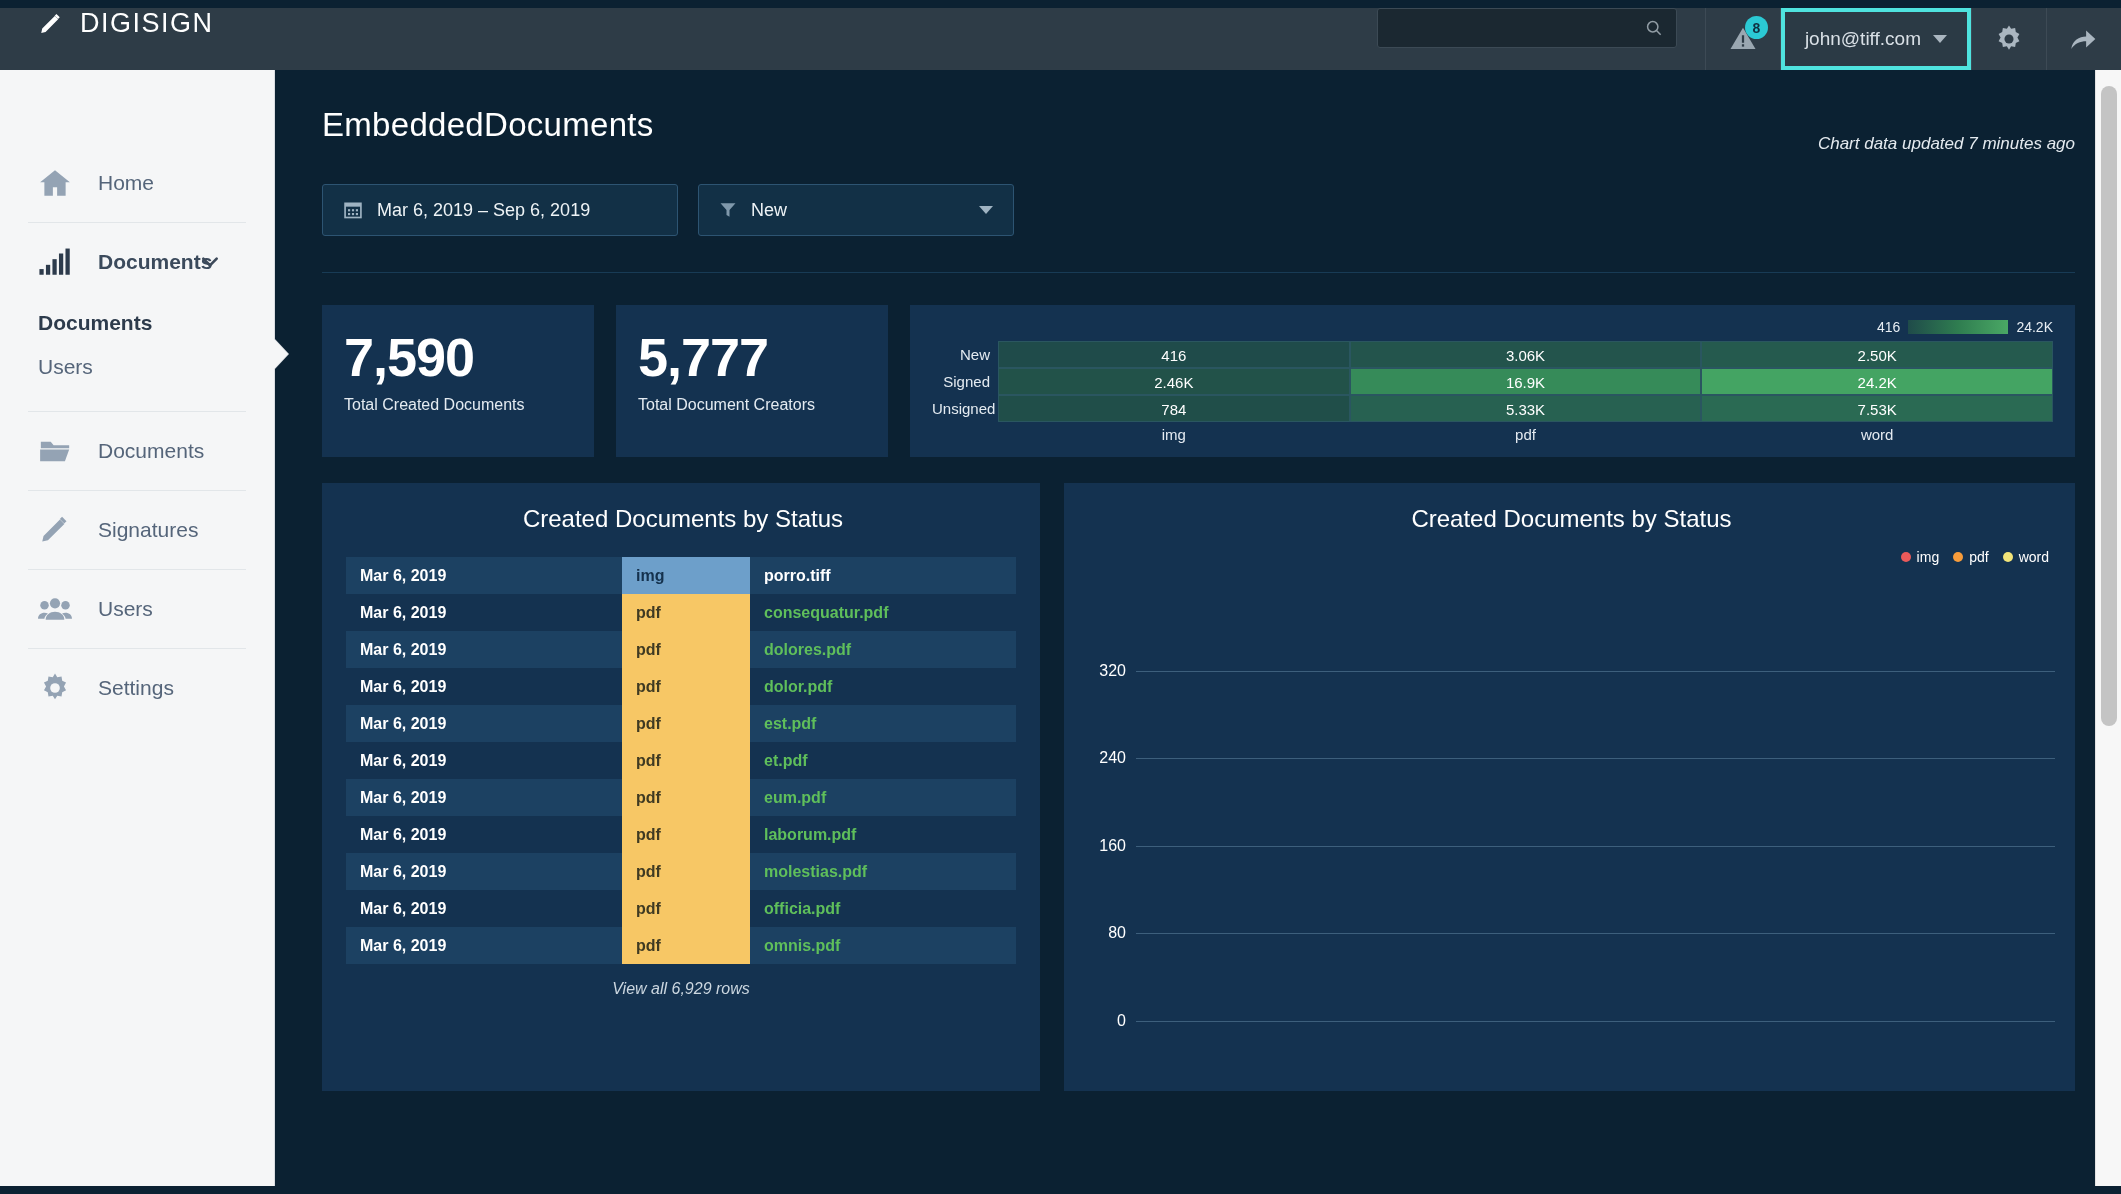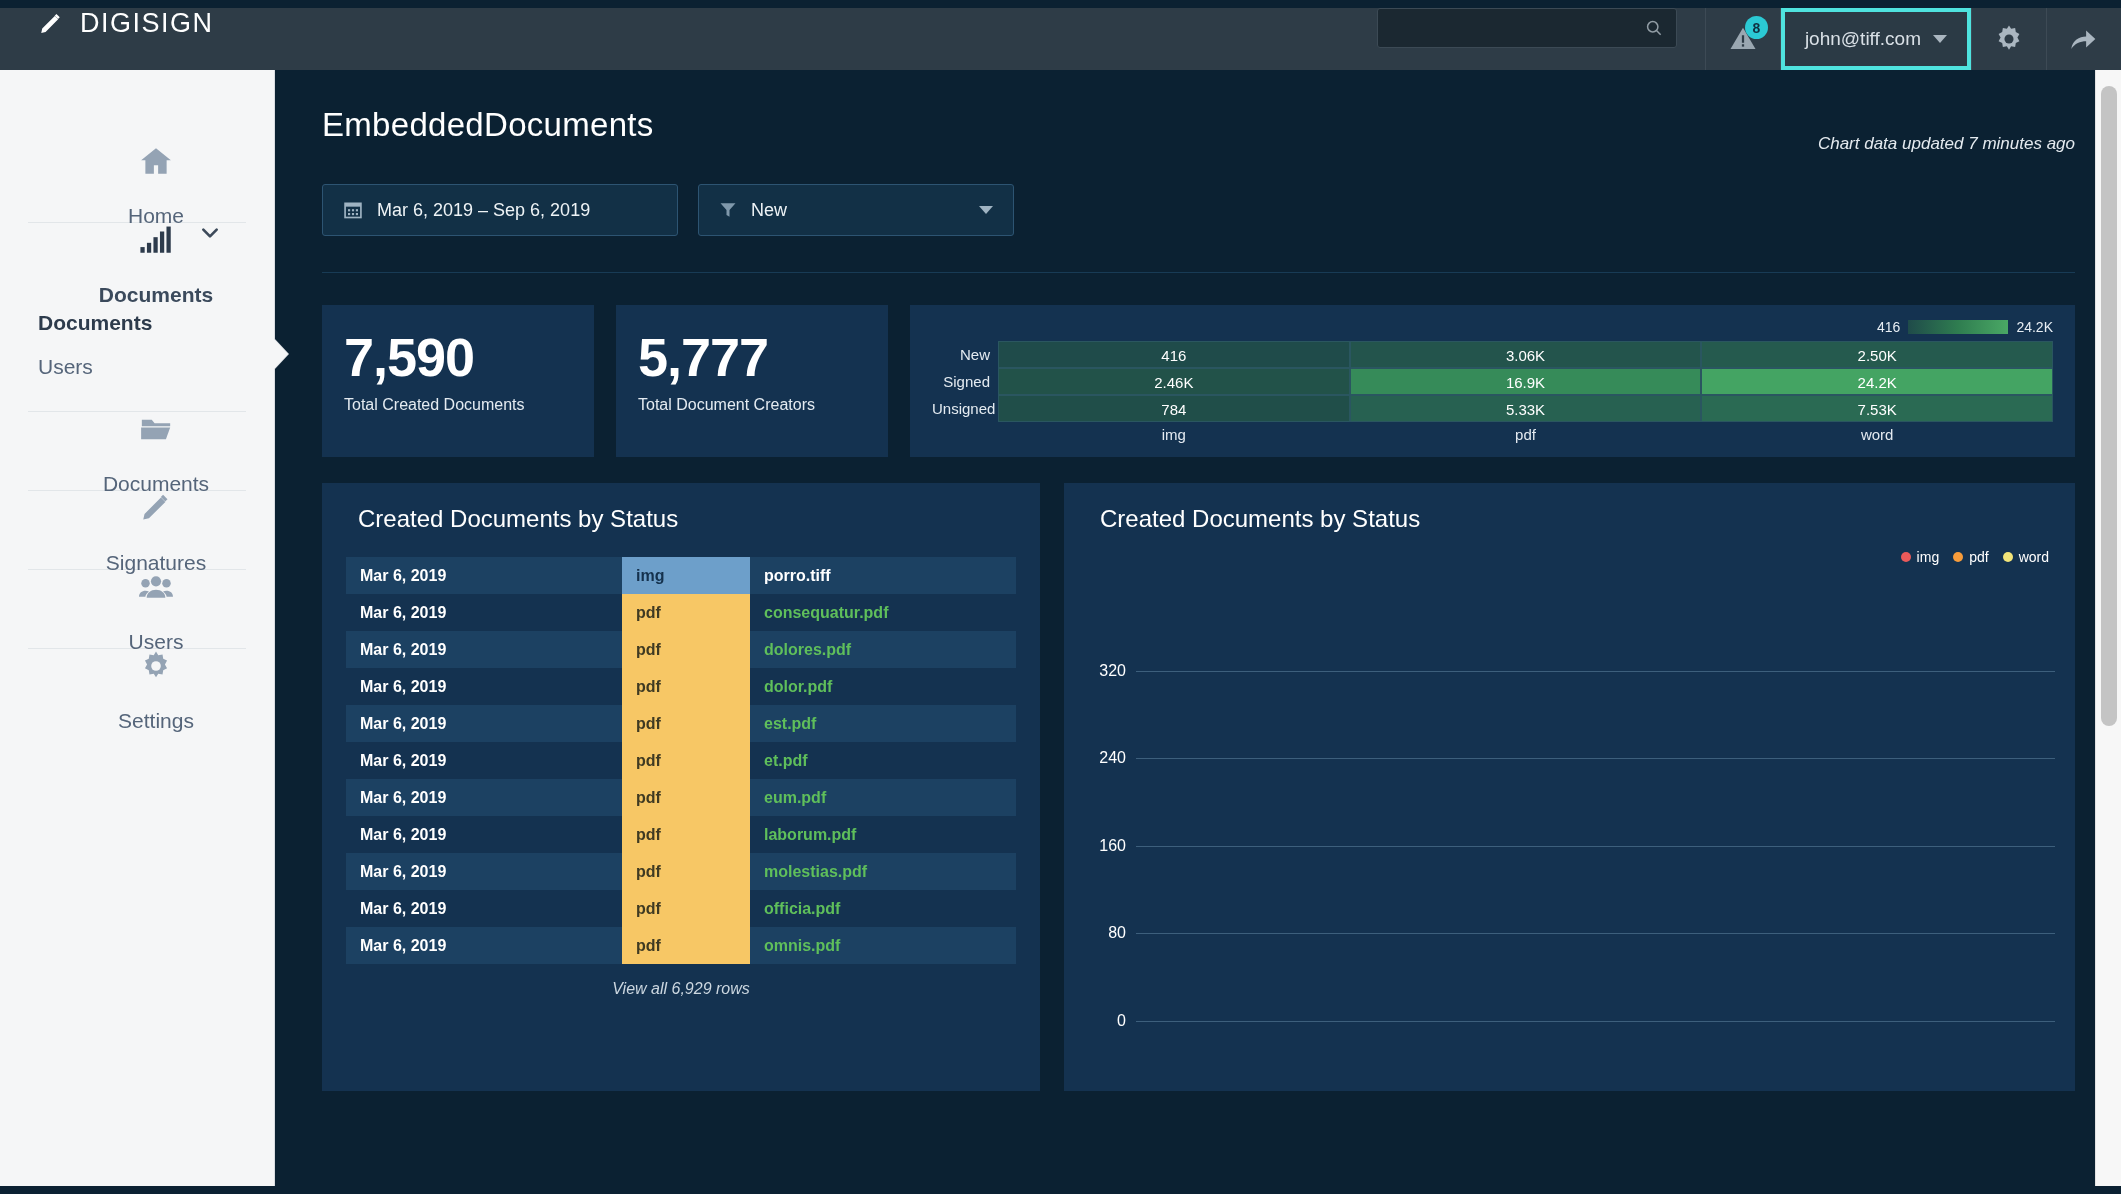--- a/index.html
+++ b/index.html
@@ -74,21 +74,20 @@
   .sidebar {
     position: absolute; top: 70px; left: 0; bottom: 8px; width: 275px;
     background: #f5f6f7; border-right: 1px solid #d9dde1;
     padding-top: 74px;
     z-index: 30;
   }
   .nav-item {
     display: flex; align-items: center; gap: 26px;
     height: 78px; padding-left: 38px; cursor: pointer;
     position: relative;
-    flex-direction: column;
   }
   .nav-icon { width: 34px; height: 34px; flex: none; display: block; }
   .nav-label { color: #55657a; font-size: 21px; }
   .nav-item.active .nav-label { color: #3b4a5c; font-weight: 700; }
   .nav-divider { height: 1px; background: #e2e6e9; margin: 0 28px; }
   .chev {
     position: absolute; right: 54px; width: 20px; height: 20px;
   }
   .sub-item {
     padding-left: 38px; height: 44px; display:flex; align-items:center;
@@ -182,21 +181,22 @@
   .heat-collabel {
     color: #e4ebf1; font-size: 15px; text-align: center;
     height: 26px; line-height: 26px;
   }
 
   
   .row2 { display: flex; gap: 24px; margin-top: 26px; }
   .panel { background: #143250; }
   .panel-title {
     color: #ffffff; font-size: 24px; font-weight: 400;
-    padding: 22px 24px 0 36px;
+    padding: 22px 24px 0 28px;
+    text-align: center;
   }
   .table-panel { width: 718px; height: 608px; }
   .chart-panel { flex: 1; height: 608px; position: relative; }
 
   
   .dtable { padding: 0 24px; margin-top: 24px; }
   .dt-head { display: flex; height: 34px; align-items: center; }
   .dt-h {
     color: #e4ebf1; font-size: 16px;
   }

